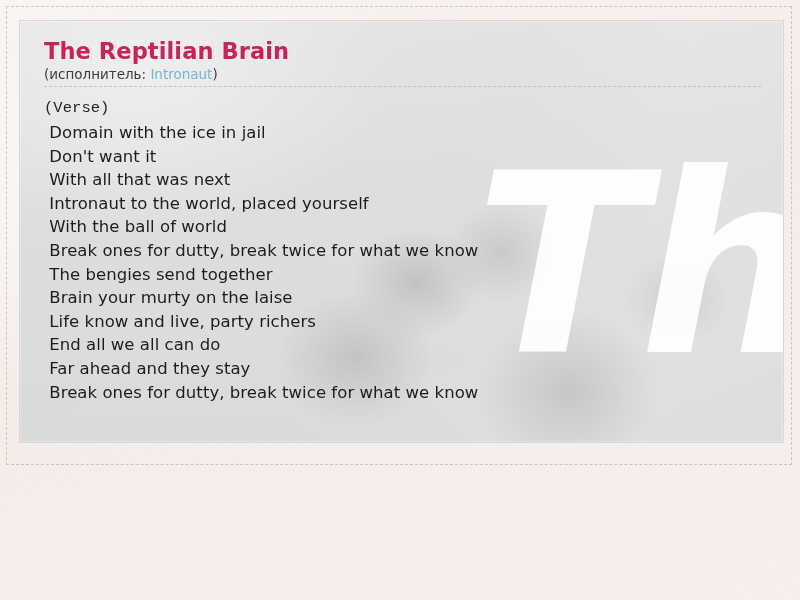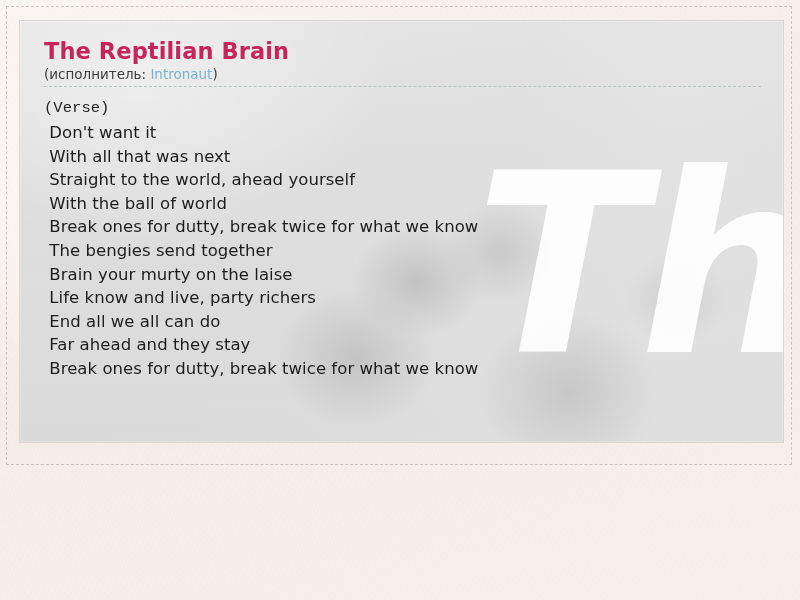--- a/index.html
+++ b/index.html
@@ -163,23 +163,24 @@
 
   <div id="card-inner">
 
     <div id="song-header">
       <h1 id="song-title">The Reptilian Brain</h1>
       <p id="song-artist-line"><span>(исполнитель: </span><a id="artist-link" href="#">Intronaut</a><span>)</span></p>
     </div>
 
     <div id="lyrics-body">
       <div class="lyric-line section-tag">(Verse)</div>
+      <div class="lyric-line"> Domain with the ice in jail</div>
       <div class="lyric-line"> Don't want it</div>
       <div class="lyric-line"> With all that was next</div>
-      <div class="lyric-line"> Straight to the world, ahead yourself</div>
+      <div class="lyric-line"> Intronaut to the world, placed yourself</div>
       <div class="lyric-line"> With the ball of world</div>
       <div class="lyric-line"> Break ones for dutty, break twice for what we know</div>
       <div class="lyric-line"> The bengies send together</div>
       <div class="lyric-line"> Brain your murty on the laise</div>
       <div class="lyric-line"> Life know and live, party richers</div>
       <div class="lyric-line"> End all we all can do</div>
       <div class="lyric-line"> Far ahead and they stay</div>
       <div class="lyric-line"> Break ones for dutty, break twice for what we know</div>
     </div>
 

